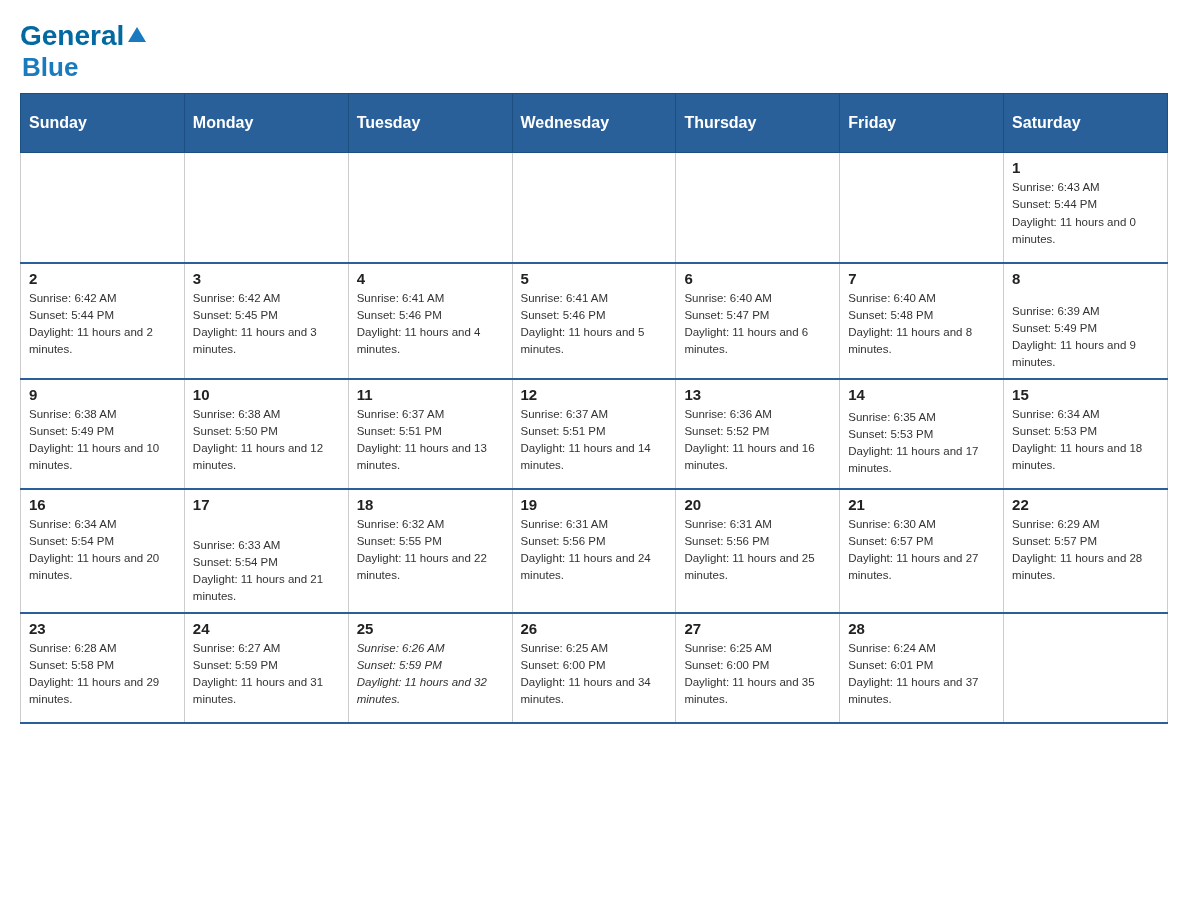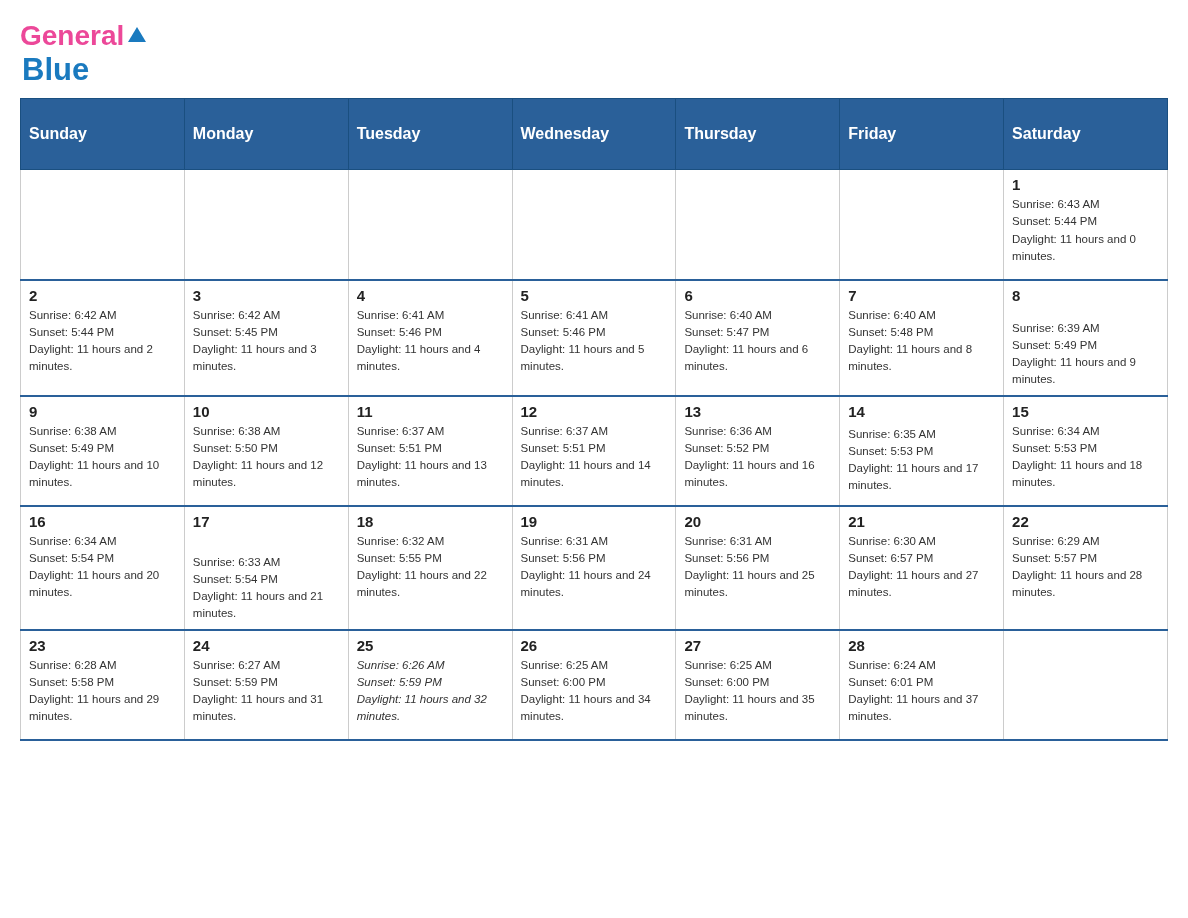--- a/index.html
+++ b/index.html
@@ -40,21 +40,21 @@
     table {
       width: 100%;
       border-collapse: collapse;
       margin-top: 10px;
     }
     thead tr th {
       background-color: #2a6099;
       color: #fff;
       font-size: 16px;
       font-weight: bold;
-      padding: 26px 8px;
+      padding: 20px 8px;
       text-align: left;
       border: 1px solid #1a4f80;
     }
     tbody tr td {
       border: 1px solid #ccc;
       vertical-align: top;
       padding: 6px 8px;
       width: 14.28%;
       min-height: 110px;
       height: 110px;
@@ -75,24 +75,24 @@
       line-height: 1.5;
     }
     .empty-cell { background: #fff; }
   </style>
 </head>
 <body>
 
 <div class="header">
   <div class="logo" style="flex-direction: column; align-items: flex-start; gap: 0px;">
       <div style="display: flex; align-items: center;">
-        <span style="color: #ec4899; font-size: 28px; font-weight: bold;">General</span>
+        <span style="color: #0369a1; font-size: 28px; font-weight: bold;">General</span>
         <div style="width: 0px; height: 0px; border-left: 9px solid transparent; border-right: 9px solid transparent; border-bottom: 15px solid rgb(26, 122, 191); margin-left: 4px; margin-bottom: 4px;"></div>
       </div>
-      <span style="color: rgb(26, 122, 191); font-size: 31px; font-weight: bold; padding-left: 2px;">Blue</span>
+      <span style="color: rgb(26, 122, 191); font-size: 26px; font-weight: bold; padding-left: 2px;">Blue</span>
     </div>
   <div class="title-block">
     <div class="month-title"></div>
     <div class="location"></div>
   </div>
 </div>
 
 <table>
   <thead>
     <tr>

